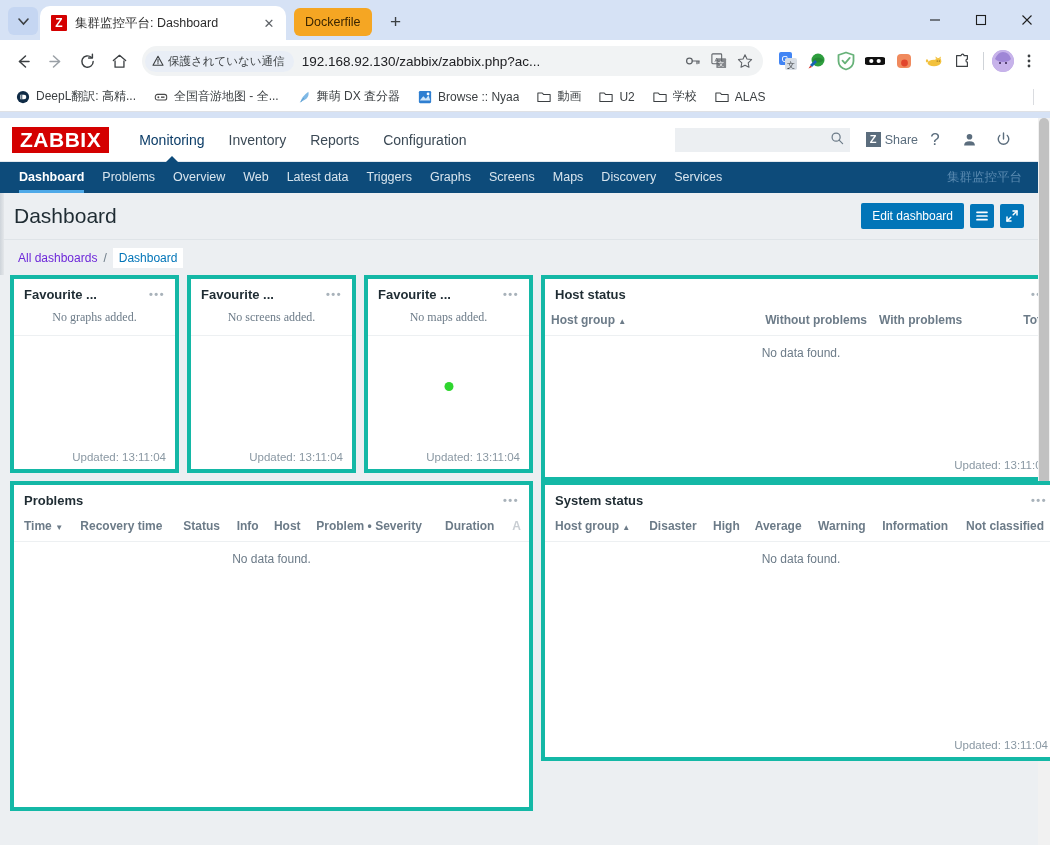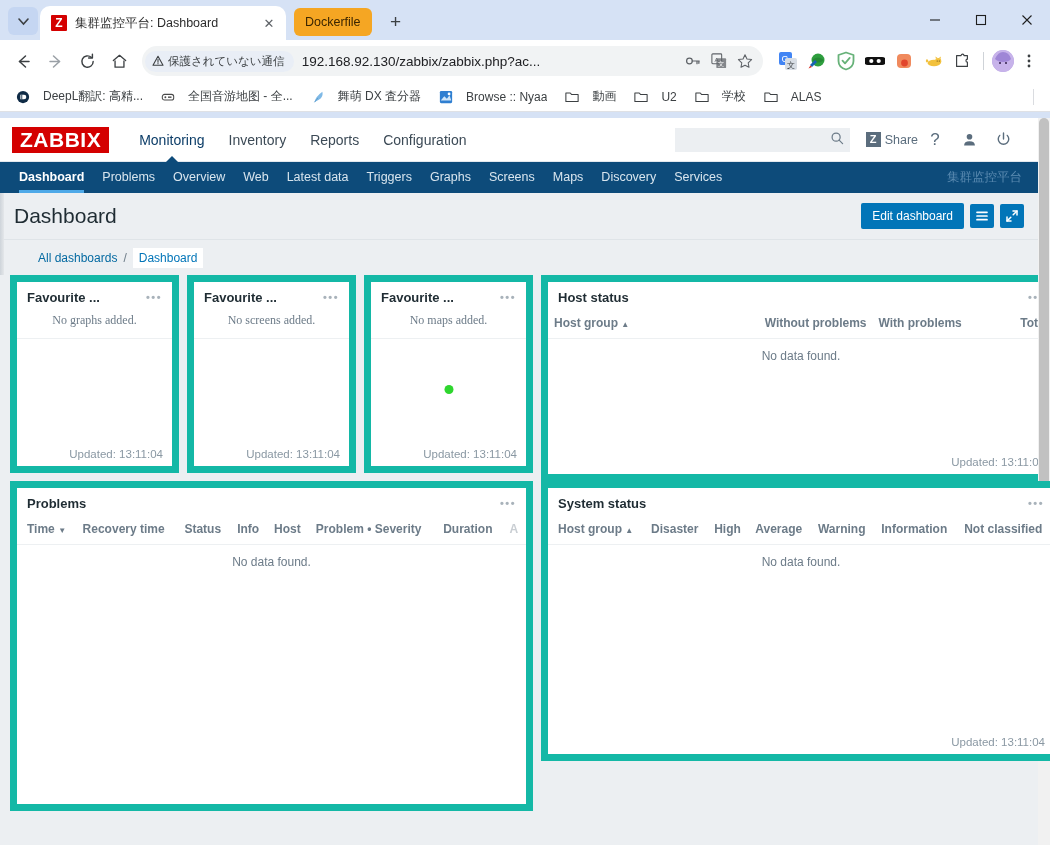--- a/index.html
+++ b/index.html
@@ -85,21 +85,21 @@
   .kebab { width: 26px; height:26px; display:flex; align-items:center; justify-content:center;
            color:#3c4043; font-size:15px; letter-spacing:0; }
 
   .bookmarks {
     height: 30px; background:#ffffff; display:flex; align-items:center;
     padding: 0 8px; gap: 2px; border-bottom: 1px solid #dfe1e5;
     font-size: 12px; color:#3c4043;
   }
   .bm { display:flex; align-items:center; gap:6px; padding: 3px 8px; border-radius:4px;
         white-space:nowrap; max-width: 150px; }
-  .bm-label { overflow:hidden; text-overflow:ellipsis;margin-left:7px; }
+  .bm-label { overflow:hidden; text-overflow:ellipsis; }
   .bm-sep { width:1px; height:16px; background:#dadce0; margin: 0 8px; }
   .bm-spacer { flex: 1; }
 
   
   .viewport {
     position: absolute; left: 0; top: 118px; width: 1050px; height: 727px;
     background: #ffffff; overflow: hidden;
   }
   .page {
     position: absolute; left: 0; top: 0; width: 1038px; height: 727px;
@@ -173,32 +173,32 @@
     font-family:"Liberation Sans", sans-serif; cursor:pointer; border-radius:2px;
   }
   .btn-icon {
     width: 24px; height: 24px; background:#0275b8; color:#fff; border:0; border-radius:2px;
     display:flex; align-items:center; justify-content:center; cursor:pointer;
   }
   .breadcrumbs {
     height: 36px; background:#eceff2; display:flex; align-items:center; padding: 0 18px;
     font-size: 12px; gap:6px; border-top: 1px solid #dfe4e8;
   }
-  .breadcrumbs a { color:#0369a1; text-decoration:none;margin-left:20px; }
+  .breadcrumbs a { color:#6d28d9; text-decoration:none; }
   .crumb-sep { color:#6b7a86; }
   .crumb-current { background:#fff; color:#0275b8; padding: 3px 6px; }
 
   .grid {
     background:#eceff2; padding: 0 10px 10px 10px; height: 570px;
     display:grid; grid-template-columns: 169px 169px 169px 520px;
     grid-template-rows: 198px 8px 68px; column-gap: 8px; position:relative;
   }
 
   .widget {
-    background:#fff; border: 7px solid #14b8a6; display:flex; flex-direction:column;
+    background:#fff; border: 4px solid #14b8a6; display:flex; flex-direction:column;
     position:relative;
   }
   .widget-head {
     height: 31px; display:flex; align-items:center; padding: 0 10px;
     font-size: 13px; font-weight:bold; color:#1f2c33; flex-shrink:0;
   }
   .wdots {
     margin-left:auto; color:#a8b2ba; letter-spacing:1.5px; font-size:11px; line-height:1;
   }
   .widget-body { flex:1; position:relative; overflow:hidden; }

